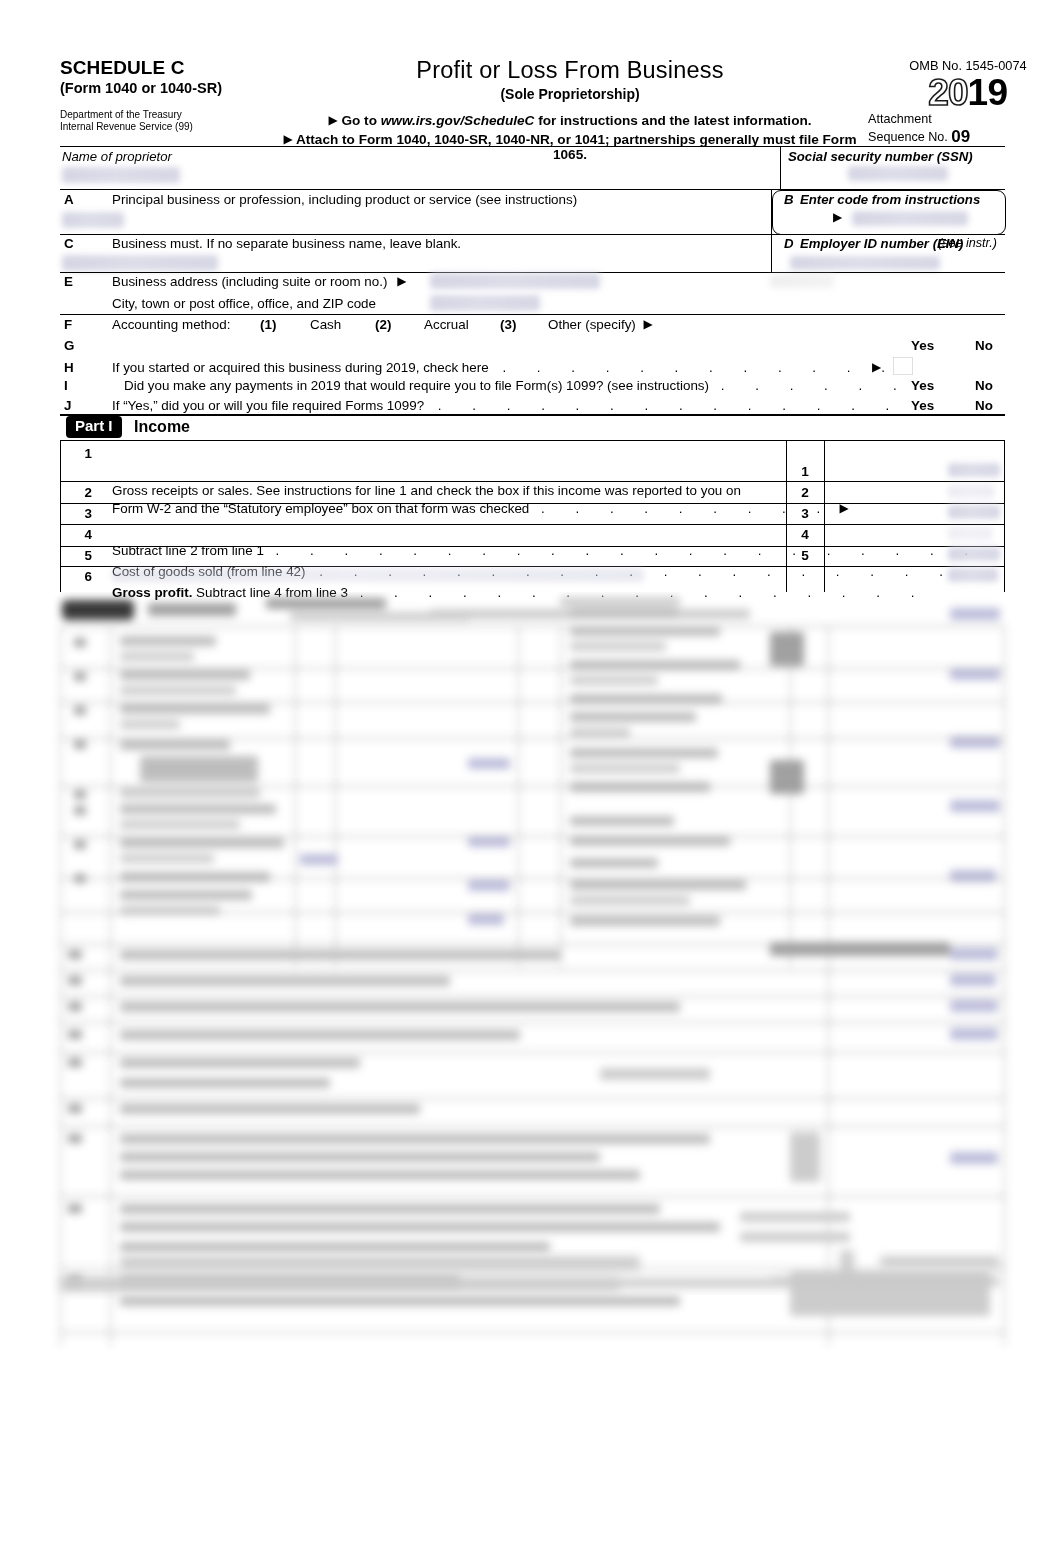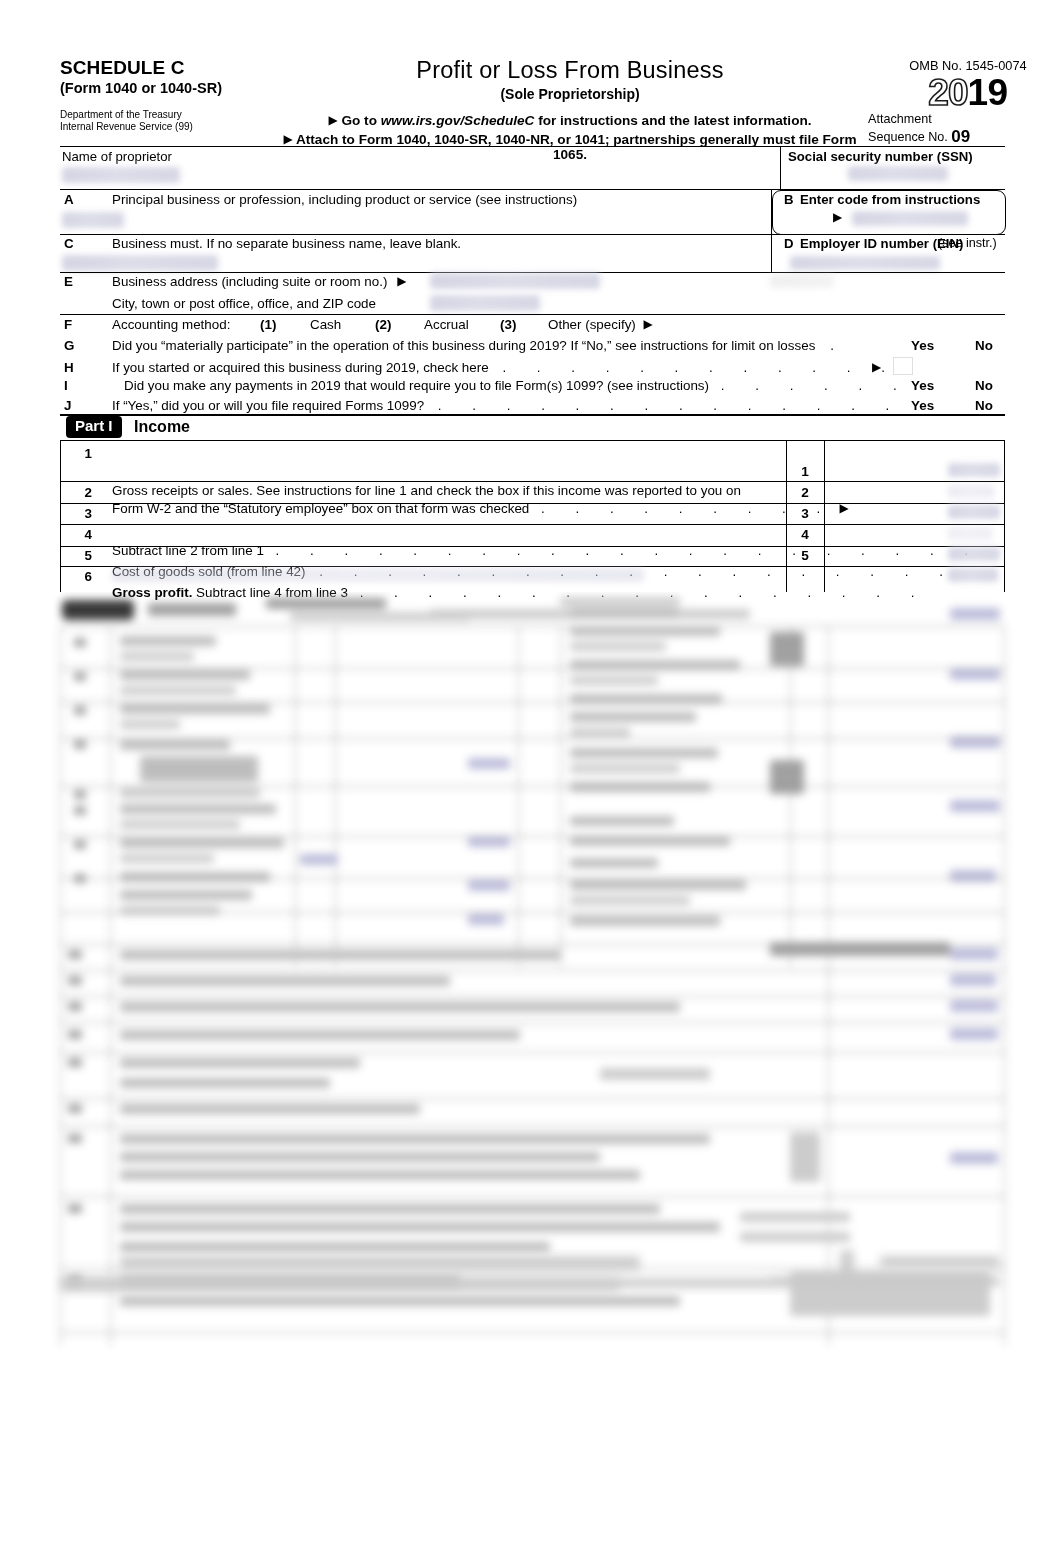--- a/index.html
+++ b/index.html
@@ -5,21 +5,21 @@
 <style>
   html,body{margin:0;padding:0;background:#ffffff;}
   body{
     width:1062px;height:1556px;position:relative;overflow:hidden;
     font-family:"Liberation Sans","DejaVu Sans",sans-serif;
     color:#000;font-size:13.5px;-webkit-font-smoothing:antialiased;
   }
   .page{position:absolute;left:0;top:0;width:1062px;height:1556px;background:#fff;}
 
   
-  .abs{position:absolute;}
+  .abs{position:absolute;font-style:italic;}
   .b{font-weight:bold;}
 
   
   #header{position:absolute;left:60px;top:58px;width:945px;height:92px;}
   #hdr-left{position:absolute;left:0;top:0;width:210px;}
   .sched-title{font-size:19px;font-weight:bold;letter-spacing:.1px;line-height:1.08;}
   .sched-sub{font-size:14.5px;font-weight:bold;line-height:1.15;margin-top:1px;}
   .dept{font-size:10px;line-height:1.22;margin-top:13px;}
 
   #hdr-mid{position:absolute;left:215px;top:0;width:590px;text-align:center;}
@@ -196,24 +196,20 @@
   <div class="ltxt" style="left:310px;top:317px;">Cash</div>
   <div class="ltxt b" style="left:375px;top:317px;">(2)</div>
   <div class="ltxt" style="left:424px;top:317px;">Accrual</div>
   <div class="ltxt b" style="left:500px;top:317px;">(3)</div>
   <div class="ltxt" style="left:548px;top:317px;">
     <span>Other (specify)</span>
     <span class="tri" style="margin-left:4px;">▶</span>
   </div>
 
   <div class="ltr" style="left:64px;top:338px;">G</div>
-  <div class="ltxt" style="left:112px;top:338px;width:760px;">
-    <span>Did you “materially participate” in the operation of this business during 2019? If “No,” see instructions for limit on losses</span>
-    <span class="dots">&nbsp;.</span>
-  </div>
   <div class="yn" style="left:911px;top:338px;">Yes</div>
   <div class="yn" style="left:975px;top:338px;">No</div>
 
   <div class="ltr" style="left:64px;top:360px;">H</div>
   <div class="ltxt" style="left:112px;top:360px;">
     <span>If you started or acquired this business during 2019, check here</span>
     <span class="dots2" style="margin-left:10px;">.&nbsp;.&nbsp;.&nbsp;.&nbsp;.&nbsp;.&nbsp;.&nbsp;.&nbsp;.&nbsp;.&nbsp;.&nbsp;.</span>
   </div>
   <div class="abs" style="left:872px;top:360px;font-size:12px;">▶</div>
   <div class="abs" style="left:893px;top:357px;width:18px;height:16px;border:1px solid #000;background:#fff;opacity:.12;"></div>

